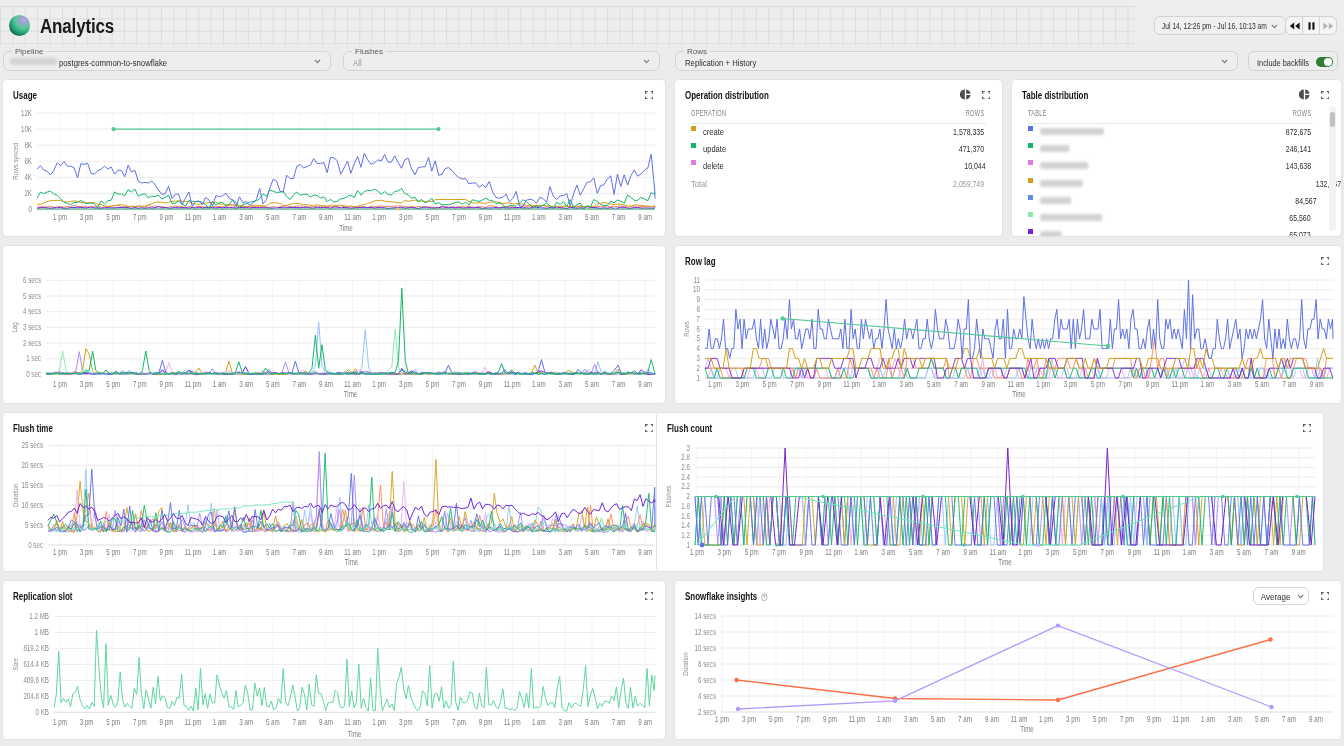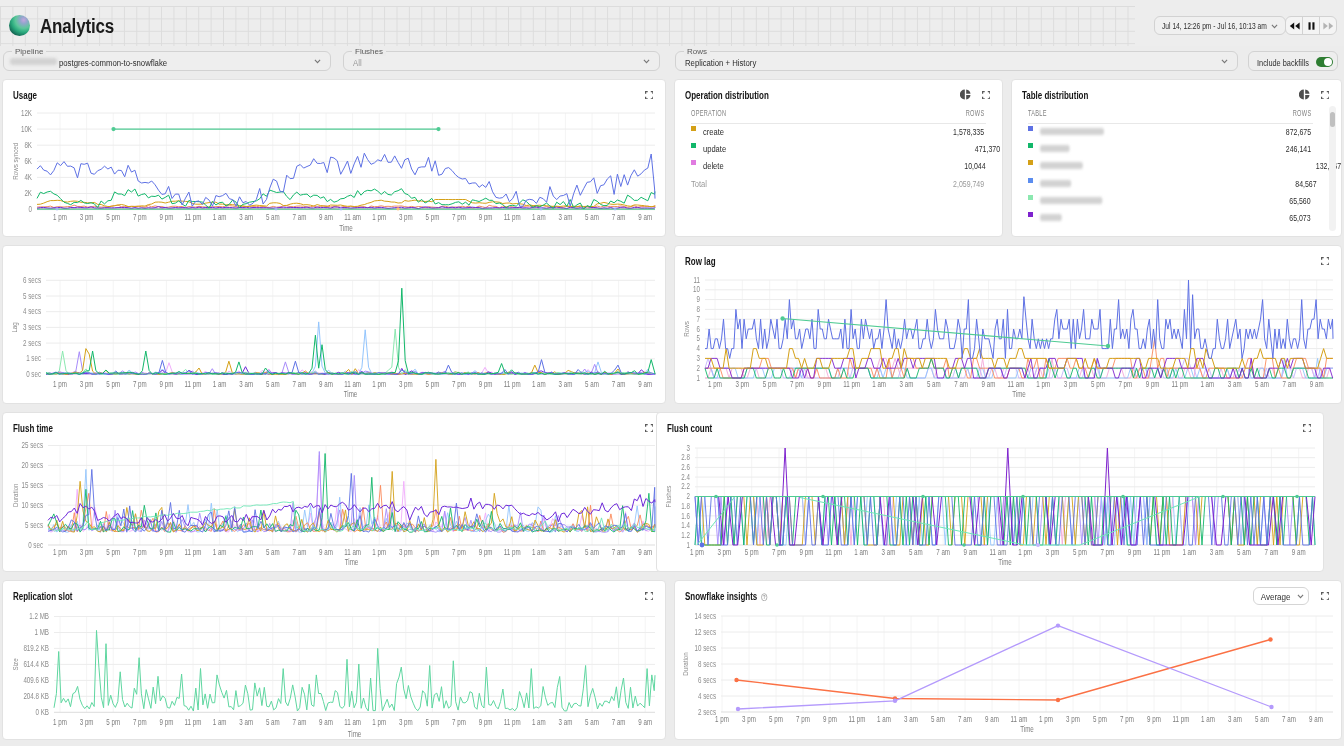--- a/index.html
+++ b/index.html
@@ -236,21 +236,21 @@
       <div class="throw thead" style="padding-right:18px">
         <span class="tname">OPERATION</span>
         <span class="tval">ROWS</span>
       </div>
       <div class="tdiv" style="margin-right:16px"></div>
       <div class="throw" style="padding-right:18px">
         <span class="sq" style="background:#d4a017"></span>
         <span class="tname">create</span>
         <span class="tval">1,578,335</span>
       </div>
-      <div class="throw" style="padding-right:2px">
+      <div class="throw" style="padding-right:18px">
         <span class="sq" style="background:#12b76a"></span>
         <span class="tname">update</span>
         <span class="tval">471,370</span>
       </div>
       <div class="throw" style="padding-right:16px">
         <span class="sq" style="background:#e07be0"></span>
         <span class="tname">delete</span>
         <span class="tval">10,044</span>
       </div>
       <div class="throw trowtotal" style="padding-right:18px">
@@ -286,20 +286,25 @@
       <div class="tdiv" style="margin-right:28px"></div>
       <div class="throw" style="padding-right:30px">
         <span class="sq" style="background:#5e71e4"></span>
         <span class="tname"><span class="blur" style="width:82px"></span></span>
         <span class="tval">872,675</span>
       </div>
       <div class="throw" style="padding-right:30px">
         <span class="sq" style="background:#12b76a"></span>
         <span class="tname"><span class="blur" style="width:38px"></span></span>
         <span class="tval">246,141</span>
+      </div>
+      <div class="throw" style="padding-right:30px">
+        <span class="sq" style="background:#e07be0"></span>
+        <span class="tname"><span class="blur" style="width:62px"></span></span>
+        <span class="tval">143,638</span>
       </div>
       <div class="throw" style="">
         <span class="sq" style="background:#d4a017"></span>
         <span class="tname"><span class="blur" style="width:55px"></span></span>
         <span class="tval">132,867</span>
       </div>
       <div class="throw" style="padding-right:24px">
         <span class="sq" style="background:#5b8def"></span>
         <span class="tname"><span class="blur" style="width:40px"></span></span>
         <span class="tval">84,567</span>

